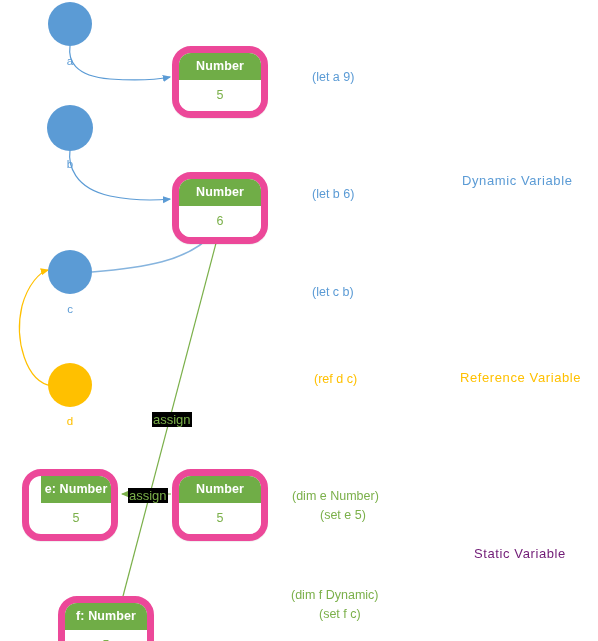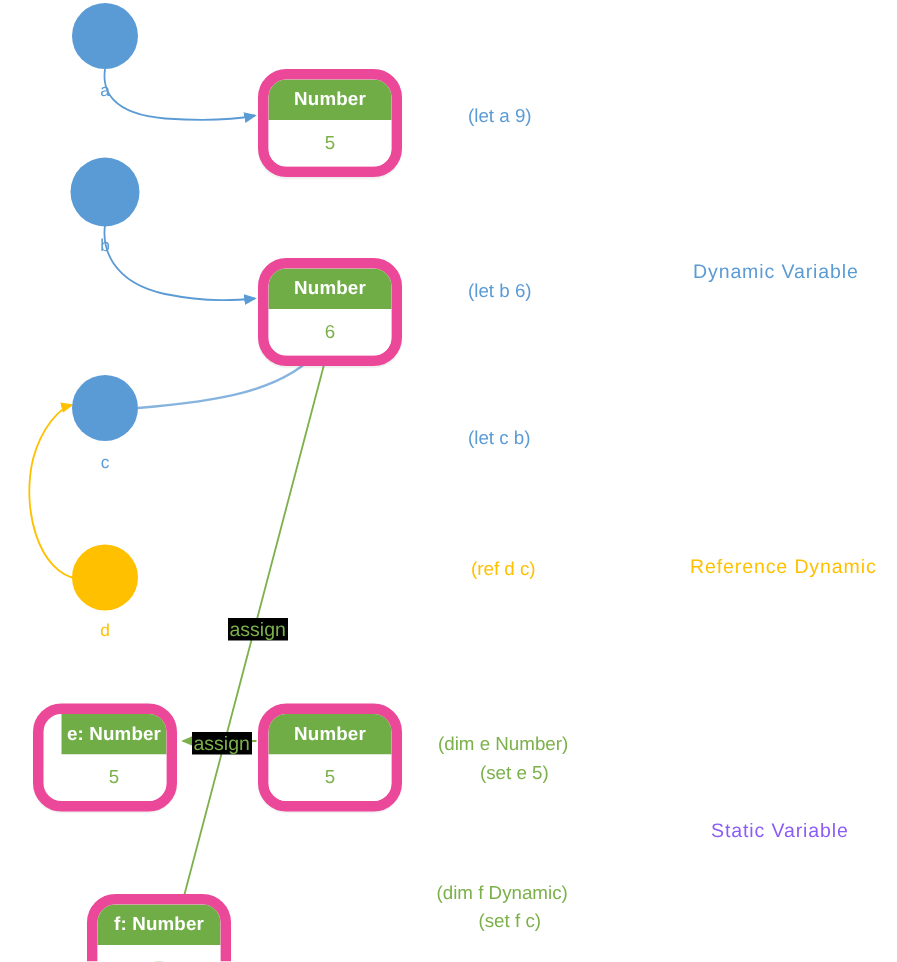--- a/index.html
+++ b/index.html
@@ -83,21 +83,21 @@
   .annot.sta { color: #7BB04A; }
 
   .group-label {
     position: absolute;
     font-size: 13px;
     white-space: nowrap;
     letter-spacing: 0.6px;
   }
   .group-label.dyn { color: #5B9BD5; }
   .group-label.ref { color: #FFC000; }
-  .group-label.sta { color: #8b5cf6; text-align: center; }
+  .group-label.sta { color: #701a75; text-align: center; }
 
   .edge-label {
     position: absolute;
     font-size: 13px;
     color: #7BB04A;
     background: #000000;
     white-space: nowrap;
     padding: 0 1px;
   }
 </style>
@@ -182,17 +182,17 @@
   <div class="annot ref" style="left:314px; top:370px;">(ref d c)</div>
 
   <div class="annot sta" style="left:292px; top:487px;">(dim e Number)</div>
   <div class="annot sta" style="left:320px; top:506px;">(set e 5)</div>
 
   <div class="annot sta" style="left:291px; top:586px;">(dim f Dynamic)</div>
   <div class="annot sta" style="left:319px; top:605px;">(set f c)</div>
 
   <div class="group-label dyn" style="left:462px; top:173px;">Dynamic Variable</div>
 
-  <div class="group-label ref" style="left:460px; top:370px;">Reference Dynamic</div>
+  <div class="group-label ref" style="left:460px; top:370px;">Reference Variable</div>
 
   <div class="group-label sta" style="left:474px; top:546px;">Static Variable</div>
 
 </div>
 
 </body></html>

